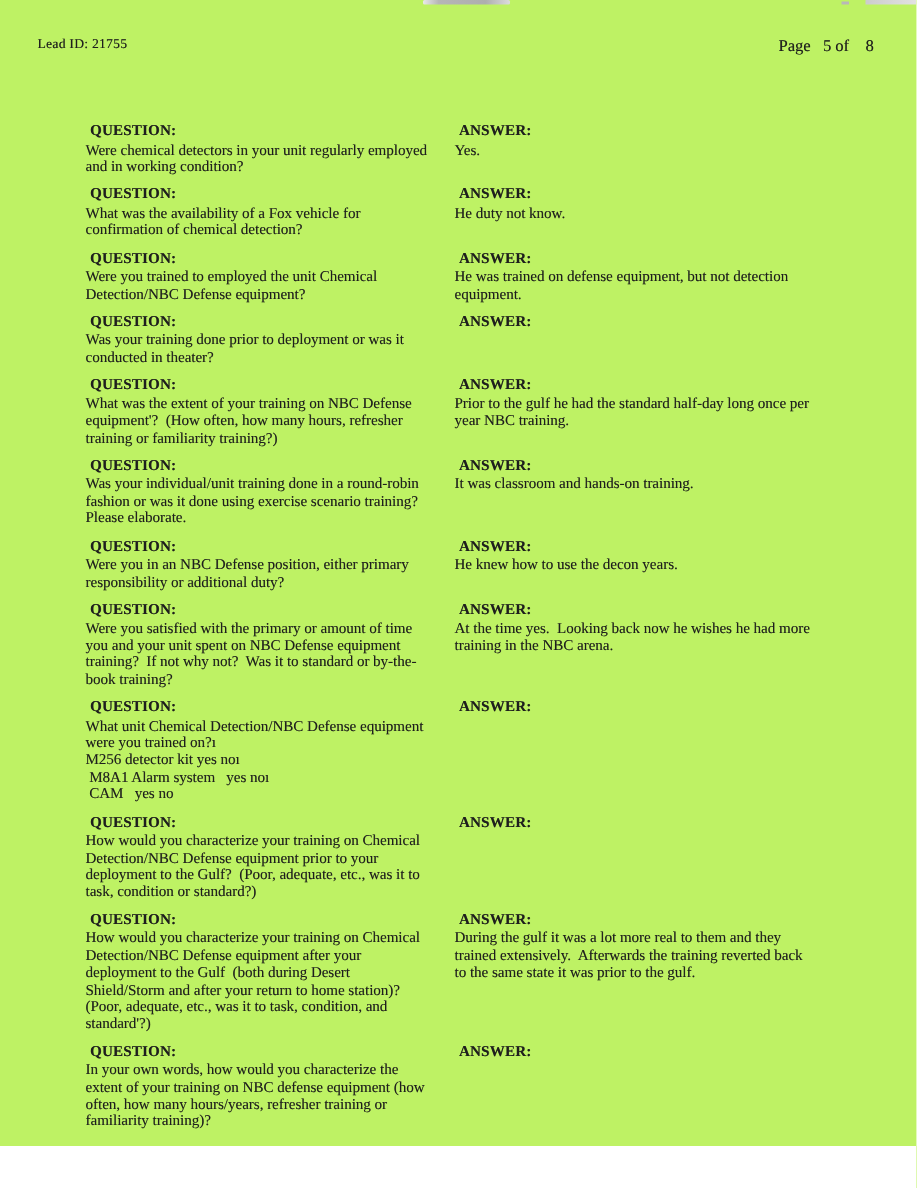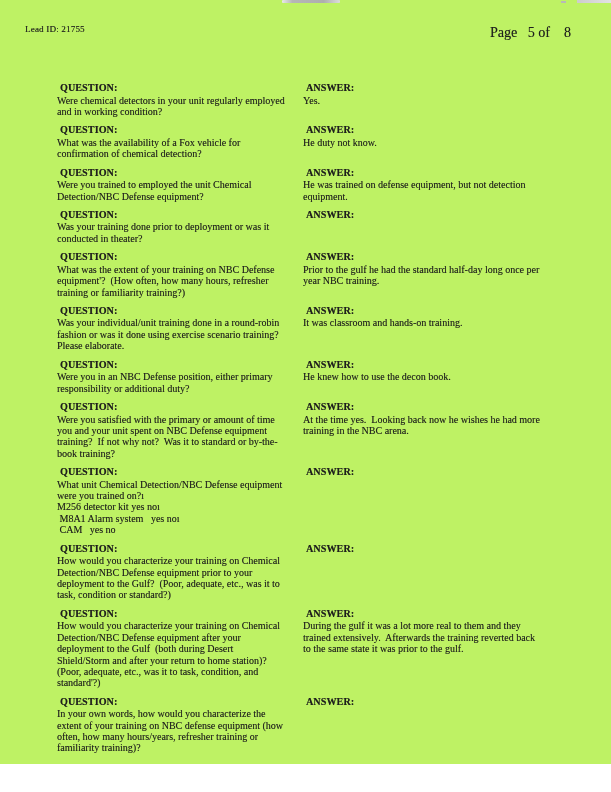--- a/index.html
+++ b/index.html
@@ -38,22 +38,22 @@
   }
   .lead-id {
     position: absolute;
     left: 25px; top: 24px;
     font-size: 9px;
     letter-spacing: 0.2px;
     text-shadow: 0.2px 0.2px 0.3px rgba(0,0,0,0.45);
   }
   .page-num {
     position: absolute;
-    left: 490px; top: 25px;
-    font-size: 14px;
+    left: 519px; top: 25px;
+    font-size: 11px;
     white-space: pre;
     text-shadow: 0.2px 0.2px 0.3px rgba(0,0,0,0.45);
   }
   .content {
     position: absolute;
     top: 82px;
     left: 57px;
     width: 515px;
     display: grid;
     grid-template-columns: 246px 269px;
@@ -167,21 +167,21 @@
     </div>
 
     <div class="row">
       <div class="cell q-cell">
         <div class="q-label">QUESTION:</div>
         <div class="q-text">Were you in an NBC Defense position, either primary
 responsibility or additional duty?</div>
       </div>
       <div class="cell a-cell">
         <div class="a-label">ANSWER:</div>
-        <div class="a-text">He knew how to use the decon book.</div>
+        <div class="a-text">He knew how to use the decon years.</div>
       </div>
     </div>
 
     <div class="row">
       <div class="cell q-cell">
         <div class="q-label">QUESTION:</div>
         <div class="q-text">Were you satisfied with the primary or amount of time
 you and your unit spent on NBC Defense equipment
 training?  If not why not?  Was it to standard or by-the-
 book training?</div>

